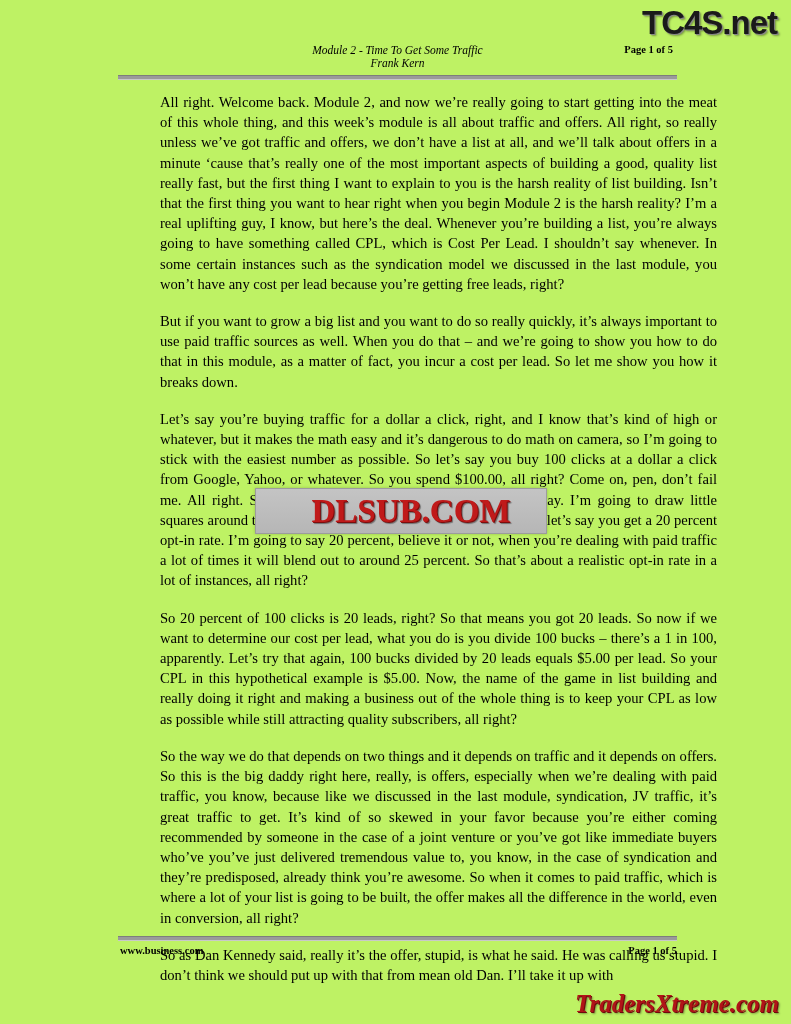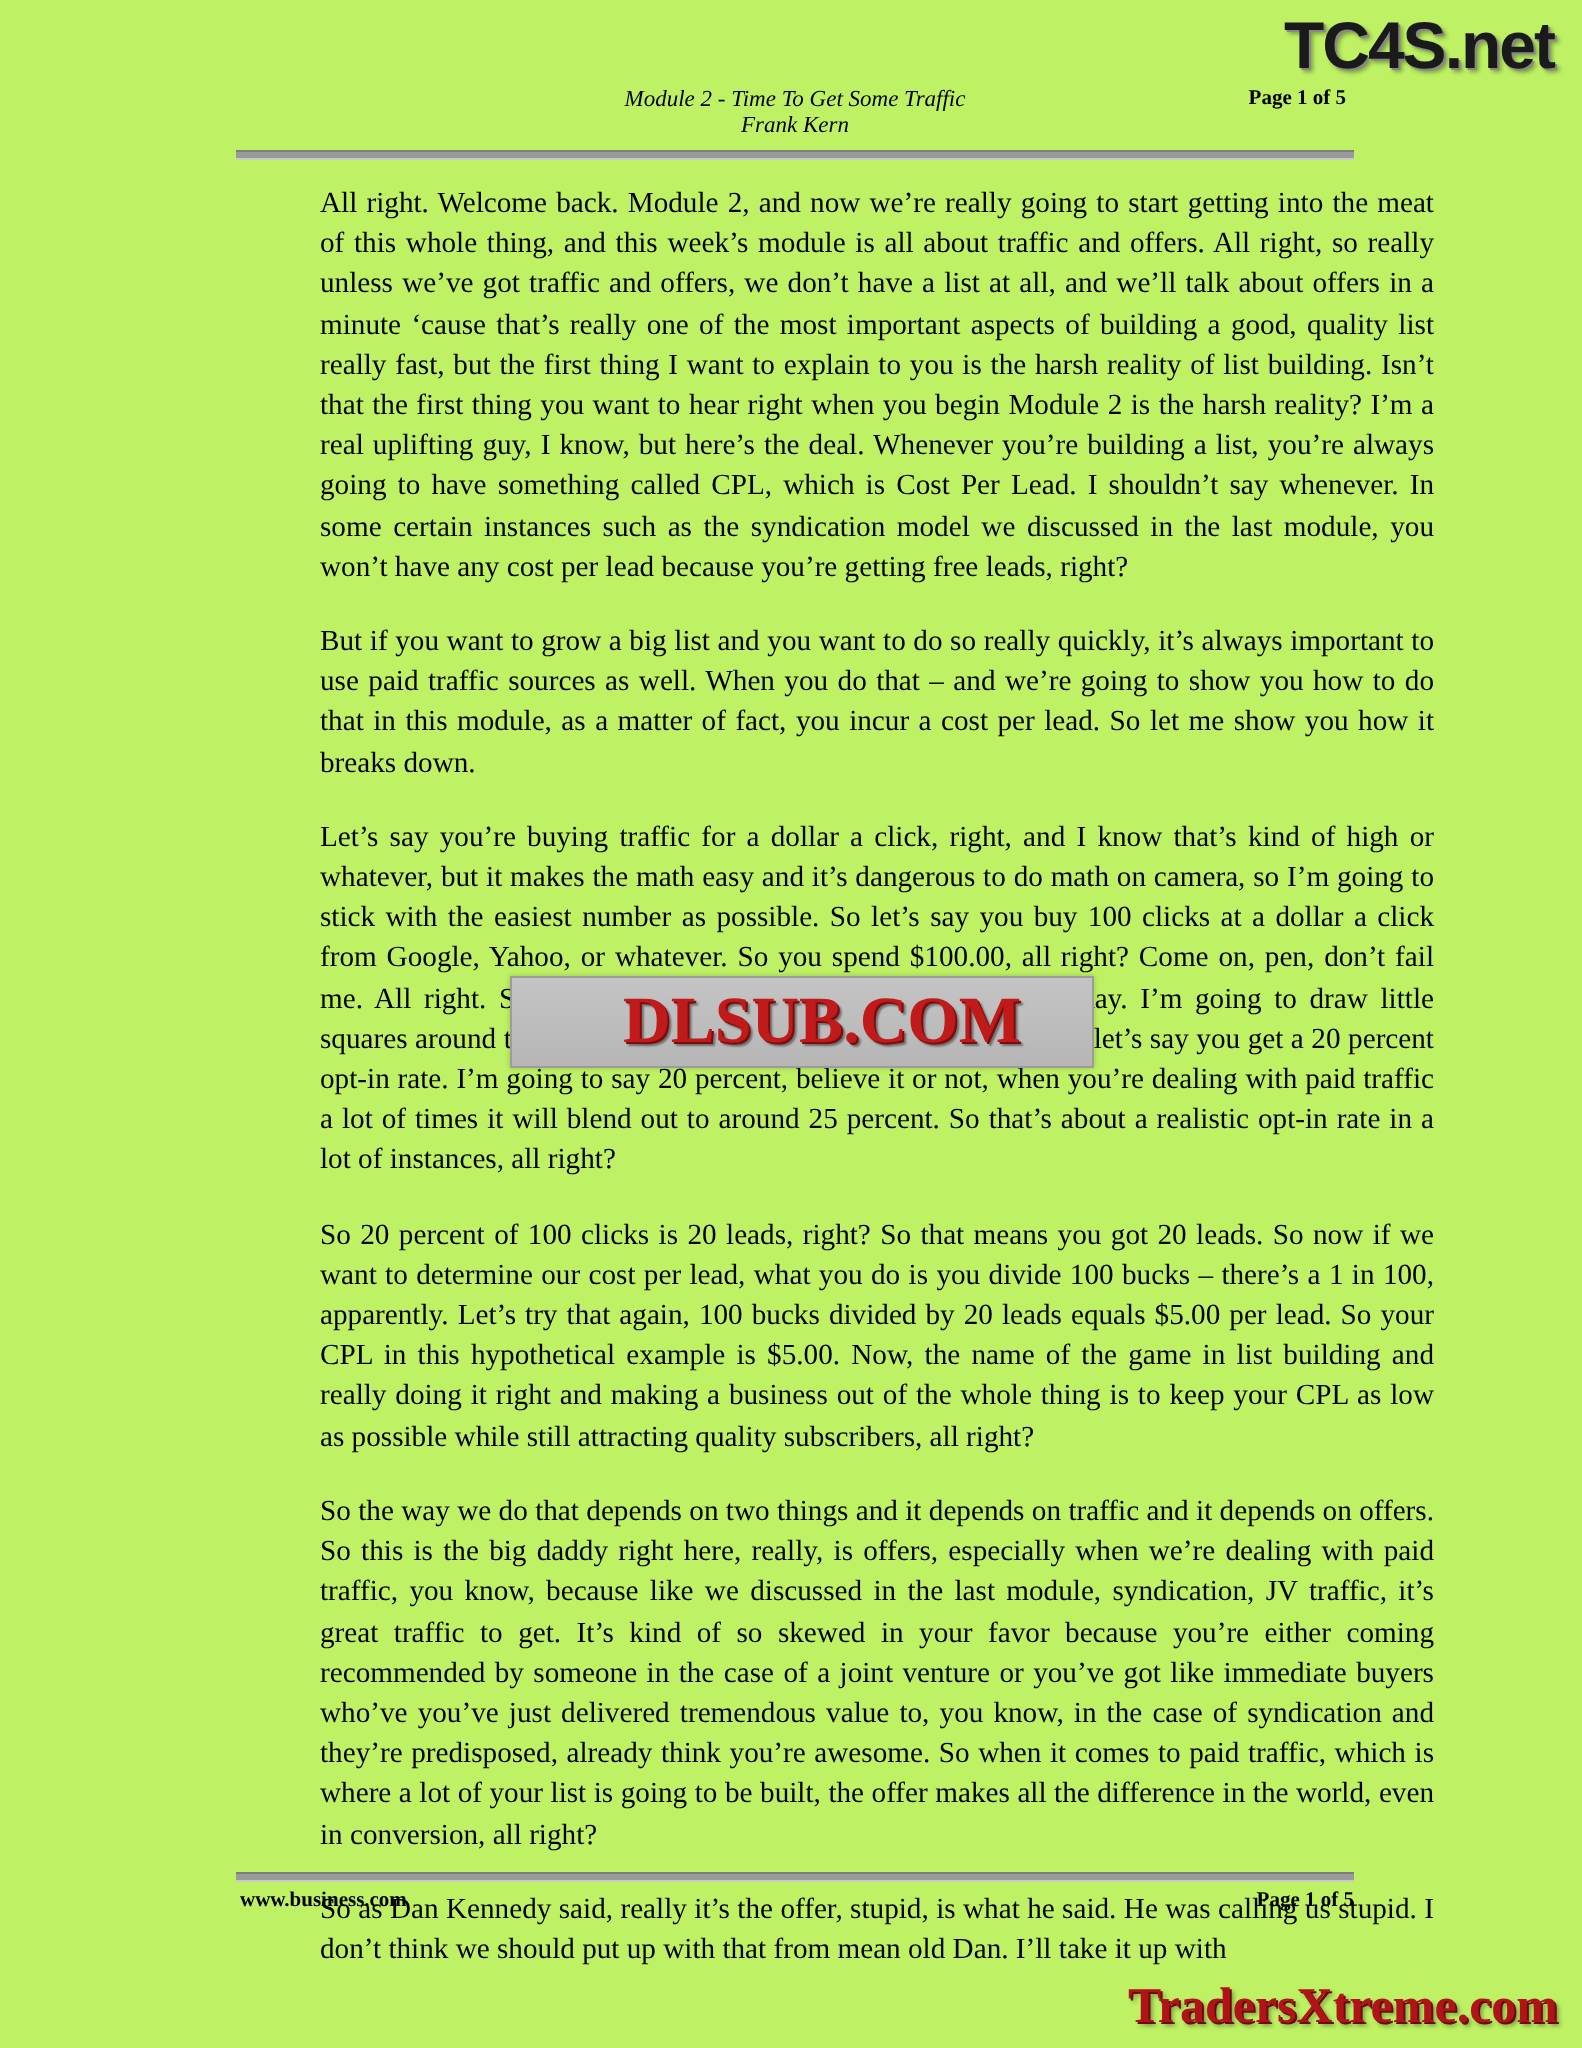--- a/index.html
+++ b/index.html
@@ -146,20 +146,21 @@
     position: absolute;
     bottom: 6px;
     right: 12px;
     font-family: "Liberation Serif", serif;
     font-weight: bold;
     font-size: 25px;
     color: #b01418;
     text-shadow: 1px 1px 0 #6d0a0c, 2px 2px 2px rgba(0,0,0,0.35);
     z-index: 20;
     white-space: nowrap;
+    font-style: italic;
   }
 </style>
 </head>
 <body>
 
 <div class="page">
 
   <div class="tc4s-watermark">TC4S.net</div>
 
   <div class="header">

